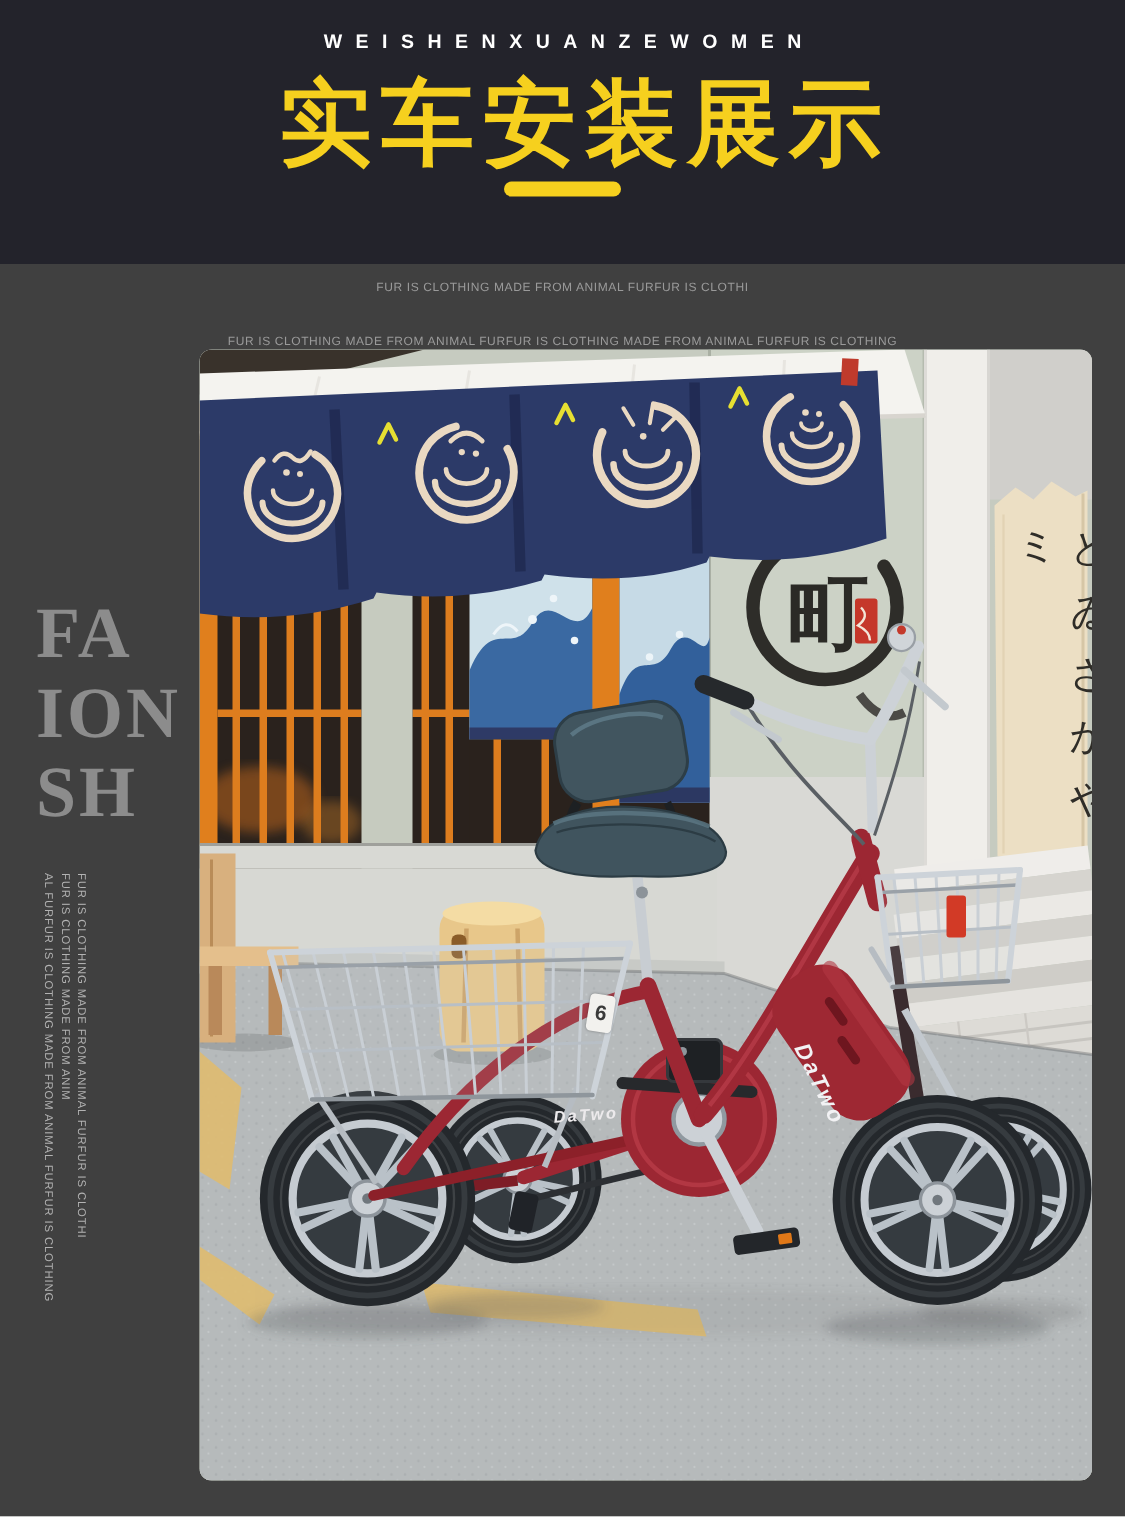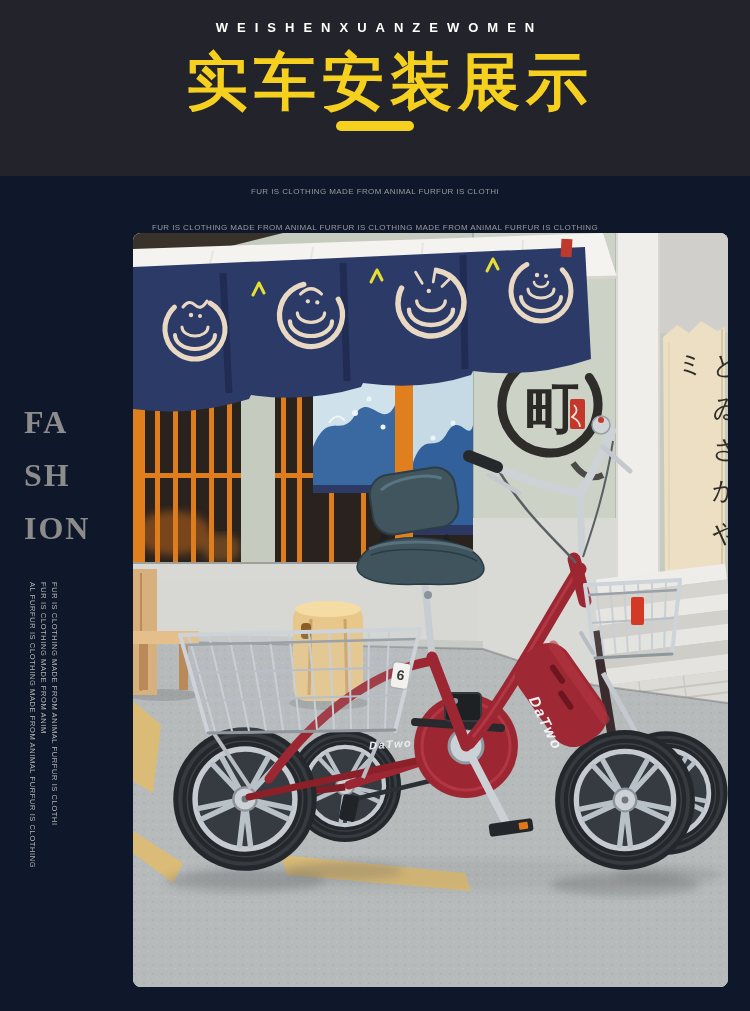--- a/index.html
+++ b/index.html
@@ -1,37 +1,37 @@
 <!DOCTYPE html>
 <html><head>
 <meta charset="utf-8">
 <style>
   html,body{margin:0;padding:0;background:#ffffff;}
-  .page{position:relative;width:750px;height:1011px;background:#0f172a;overflow:hidden;
+  .page{position:relative;width:750px;height:1011px;background:#404040;overflow:hidden;
         font-family:"Liberation Sans",sans-serif;}
 
   
   .banner{position:absolute;left:0;top:0;width:750px;height:176px;background:#23232B;}
   .banner-kicker{position:absolute;left:0;top:20px;width:100%;text-align:center;
      color:#ffffff;font-size:13px;font-weight:bold;letter-spacing:9px;text-indent:9px;}
   .banner-title{position:absolute;left:0;top:40px;width:100%;text-align:center;
      color:#F6D01E;font-size:62px;font-weight:900;letter-spacing:6px;text-indent:6px;
      font-family:"DejaVu Sans","Liberation Sans",sans-serif;padding-left:12px;}
   .banner-dash{position:absolute;left:50%;top:121px;transform:translateX(-50%);
      width:78px;height:10px;border-radius:5px;background:#F6D01E;}
 
   
   .intro-line{position:absolute;left:0;width:100%;text-align:center;color:#9a9a9a;
      font-size:8px;letter-spacing:.4px;}
   .intro-line.l1{top:187px;}
   .intro-line.l2{top:199px;margin-top:24px;}
 
   
   .fashion{position:absolute;left:24px;top:396px;color:#8c8c8c;
-     font-family:"Liberation Serif",serif;font-weight:bold;font-size:32px;line-height:53px;
+     font-family:"Liberation Serif",serif;font-weight:bold;font-size:48px;line-height:53px;
      letter-spacing:2px;}
   .vert-text{position:absolute;left:26px;top:582px;height:215px;
      writing-mode:vertical-rl;color:#b3b3b3;font-size:7.5px;letter-spacing:.6px;}
   .vert-text span{display:block;margin:0 2px;white-space:nowrap;}
 
   
   .photo{position:absolute;left:133px;top:233px;width:595px;height:754px;
      border-radius:8px;overflow:hidden;background:#c6cbc0;}
   .photo svg{position:absolute;left:0;top:0;}
   .ov{position:absolute;z-index:3;pointer-events:none;}
@@ -57,22 +57,22 @@
     <div class="banner-kicker">WEISHENXUANZEWOMEN</div>
     <div class="banner-title">实车安装展示</div>
     <div class="banner-dash"></div>
   </div>
 
   <div class="intro-line l1">FUR IS CLOTHING MADE FROM ANIMAL FURFUR IS CLOTHI</div>
   <div class="intro-line l2">FUR IS CLOTHING MADE FROM ANIMAL FURFUR IS CLOTHING MADE FROM ANIMAL FURFUR IS CLOTHING</div>
 
   <div class="fashion">
     <div>FA</div>
+    <div>ION</div>
     <div>SH</div>
-    <div>ION</div>
   </div>
 
   <div class="vert-text">
     <span>FUR IS CLOTHING MADE FROM ANIMAL FURFUR IS CLOTHI</span>
     <span>FUR IS CLOTHING MADE FROM ANIM</span>
     <span>AL FURFUR IS CLOTHING MADE FROM ANIMAL FURFUR IS CLOTHING</span>
   </div>
 
   <div class="photo">
     <svg width="595" height="754" viewBox="0 0 595 754">

